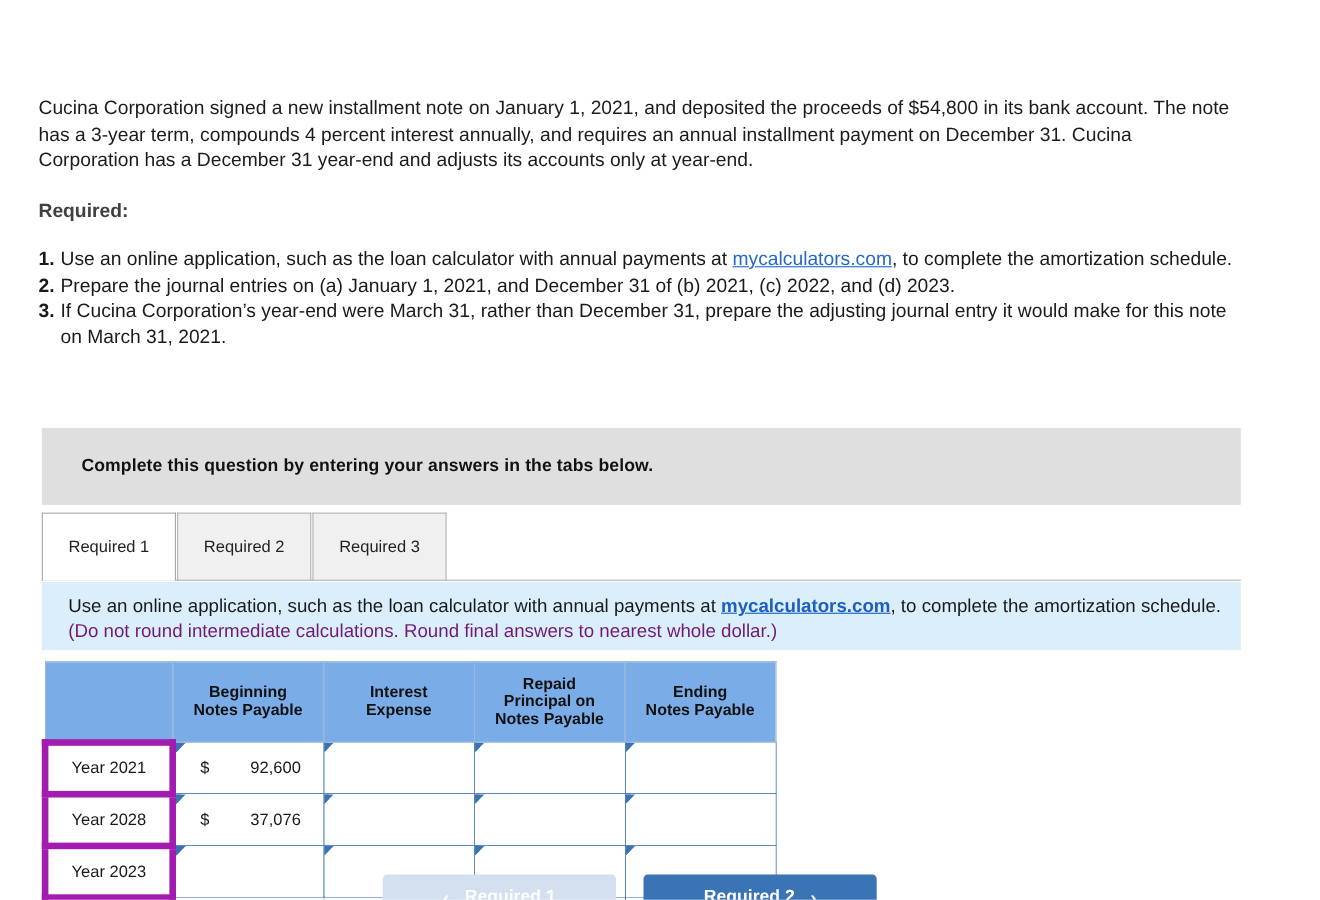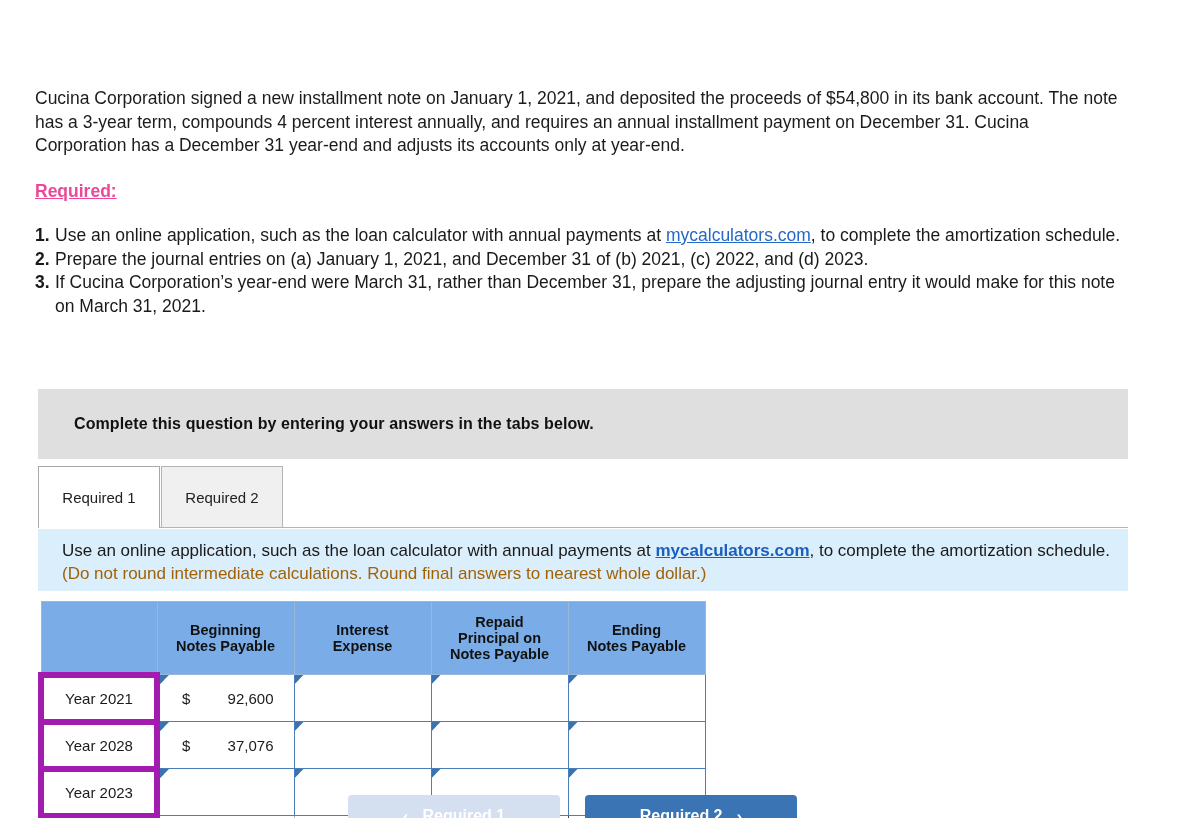--- a/index.html
+++ b/index.html
@@ -22,22 +22,21 @@
     font-size: 17.5px;
     line-height: 23.5px;
     color: #1c1c1c;
   }
 
   .required-head {
     position: absolute;
     left: 35px; top: 138px;
     font-size: 17.5px;
     font-weight: bold;
-    color: #ec4899;
-    text-decoration: underline;
+    color: #404040;
   }
 
   .req-list {
     position: absolute;
     left: 35px; top: 181px; width: 1090px;
     font-size: 17.5px;
     line-height: 23.5px;
   }
   .req-item { display: flex; align-items: flex-start; }
   .req-num {
@@ -108,21 +107,21 @@
   
   .info-panel {
     position: absolute;
     left: 38px; top: 486px;
     width: 1090px; height: 62px;
     background: #daeefb;
     padding: 10px 0 0 24px;
     font-size: 17px;
     line-height: 23px;
   }
-  .note-red { color: #a16207; }
+  .note-red { color: #701a75; }
 
   
   .amort {
     position: absolute;
     left: 38px; top: 558px;
     border-collapse: collapse;
     font-size: 14.5px;
   }
   .amort td, .amort th { padding: 12px; margin: 0; }
 
@@ -262,20 +261,23 @@
   <div class="gray-banner">
     <span class="gray-banner-text">Complete this question by entering your answers in the tabs below.</span>
   </div>
 
   <div class="tabs">
     <div class="tab active">
       <span>Required 1</span>
     </div>
     <div class="tab">
       <span>Required 2</span>
+    </div>
+    <div class="tab">
+      <span>Required 3</span>
     </div>
   </div>
   <div class="tabs-underline"></div>
 
   <div class="info-panel">
     <span>Use an online application, such as the loan calculator with annual payments at </span><a class="inline-link bold" href="#">mycalculators.com</a><span>, to complete the amortization schedule. </span><span class="note-red">(Do not round intermediate calculations. Round final answers to nearest whole dollar.)</span>
   </div>
 
   <table class="amort">
     <colgroup>

